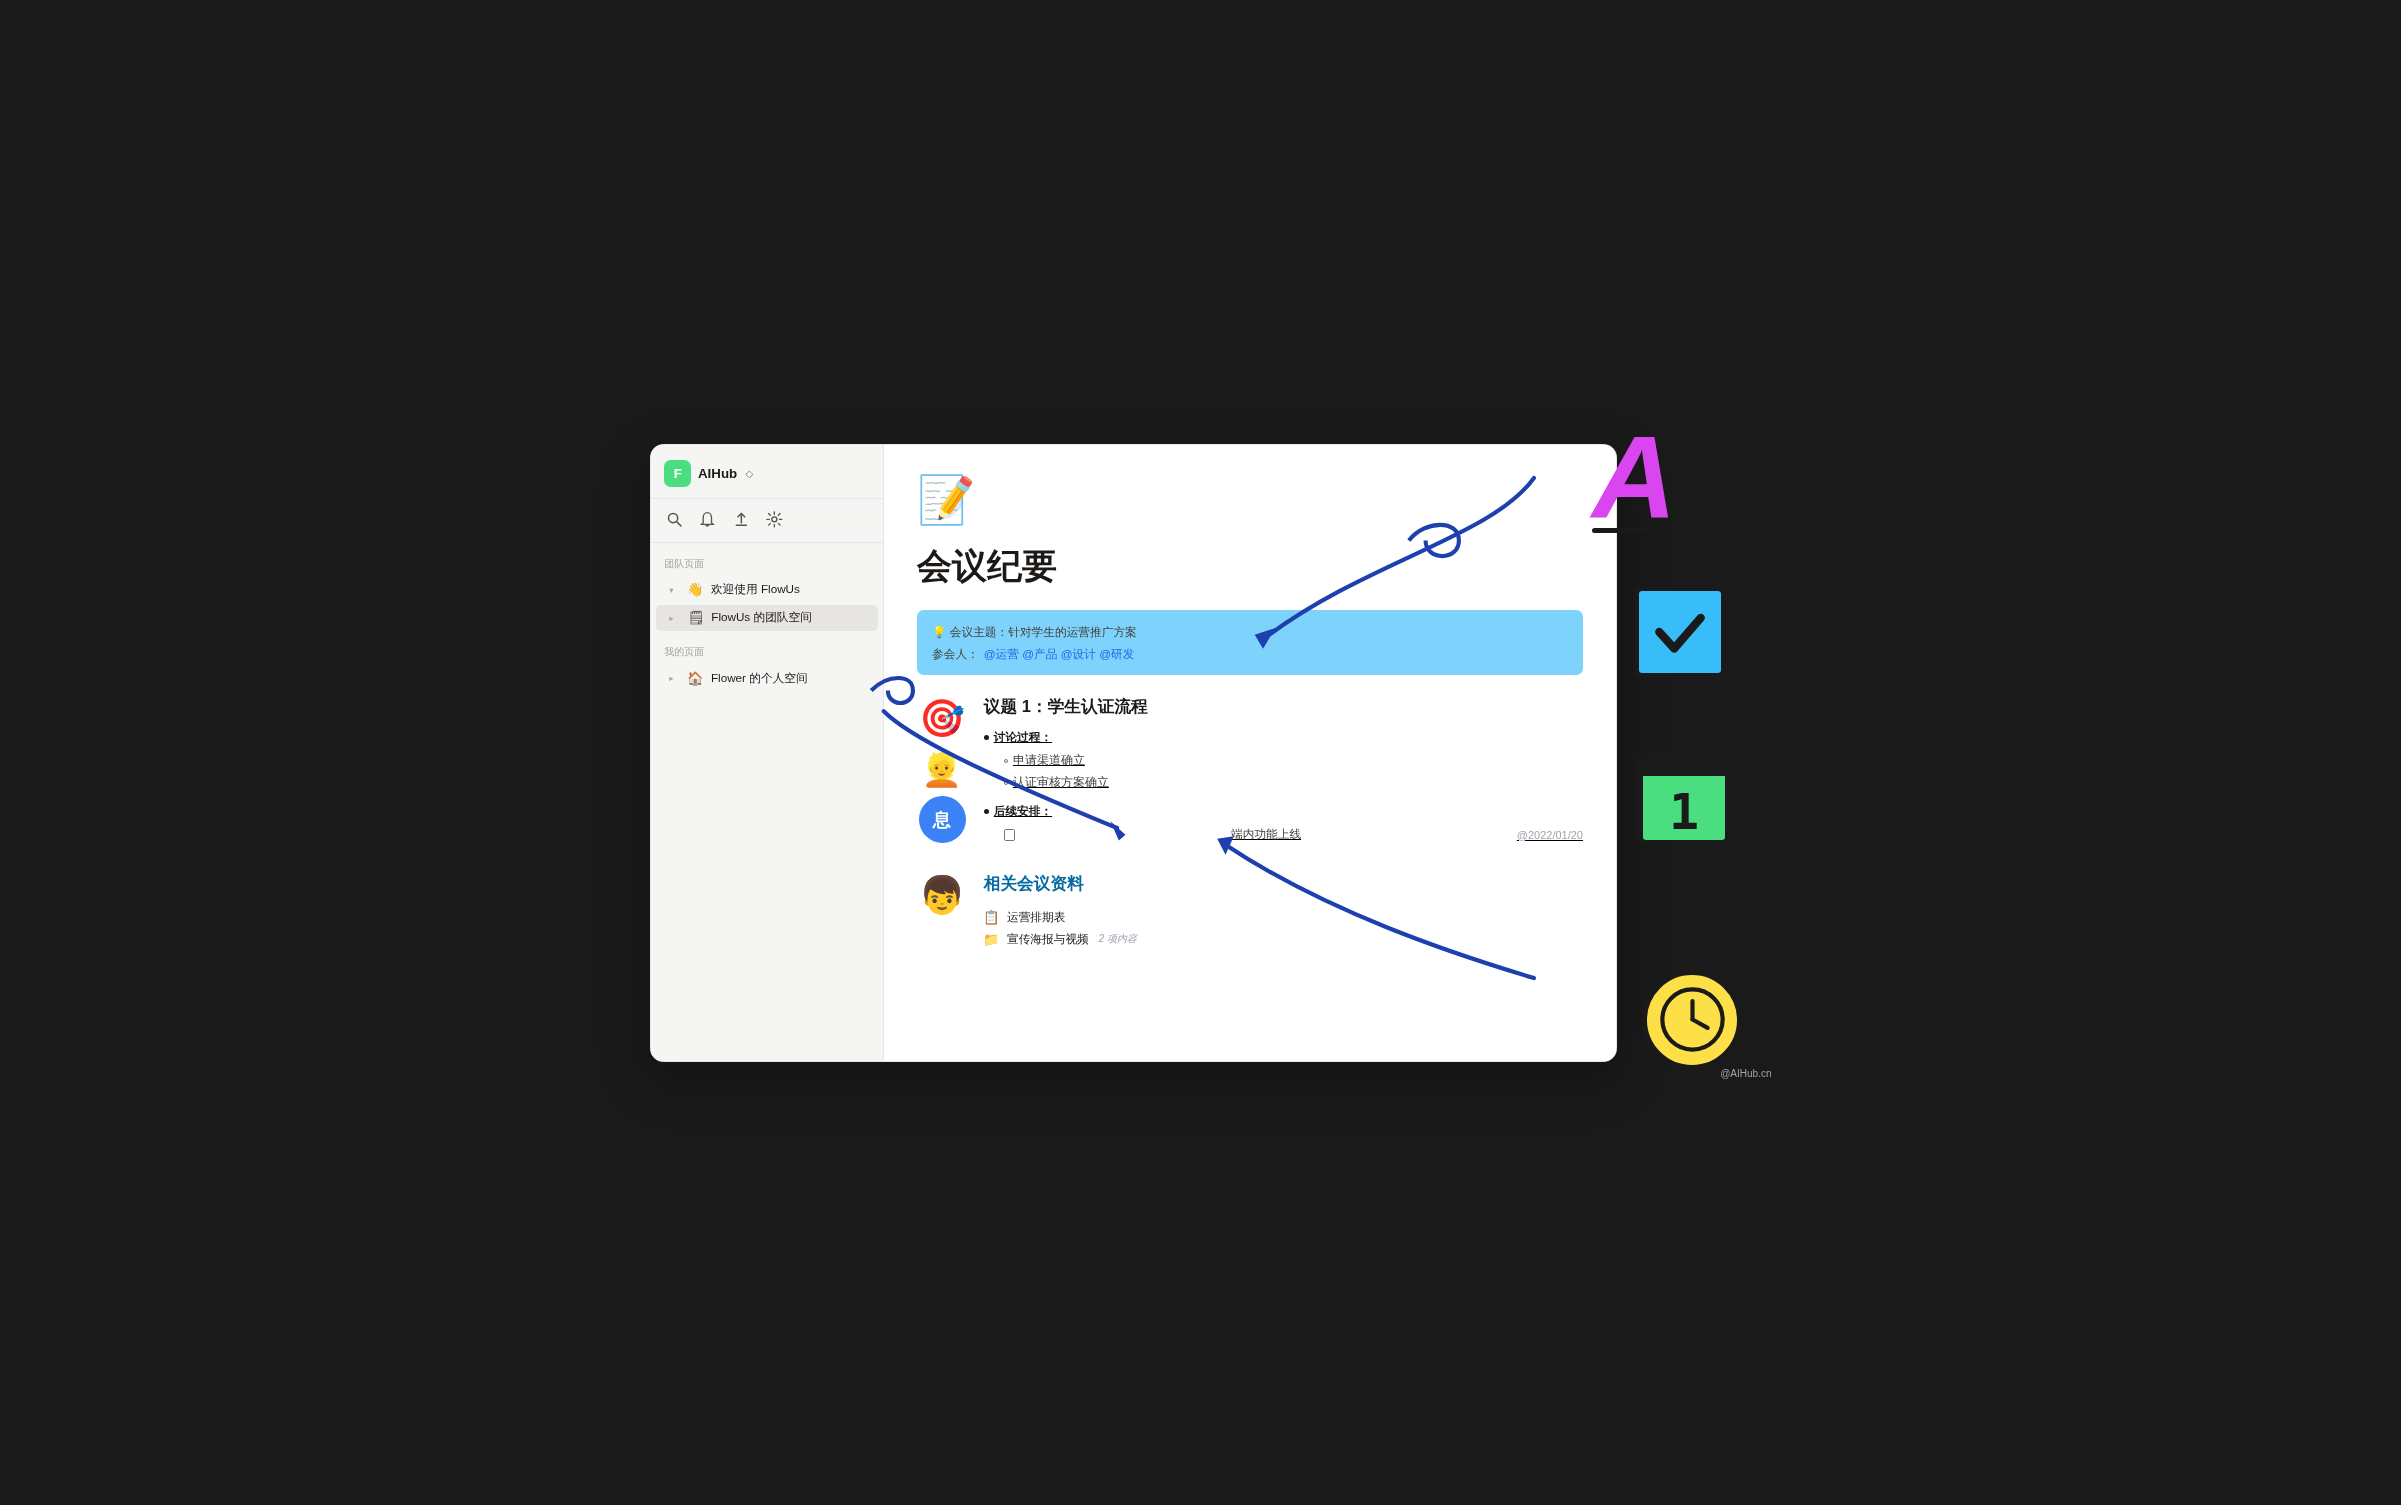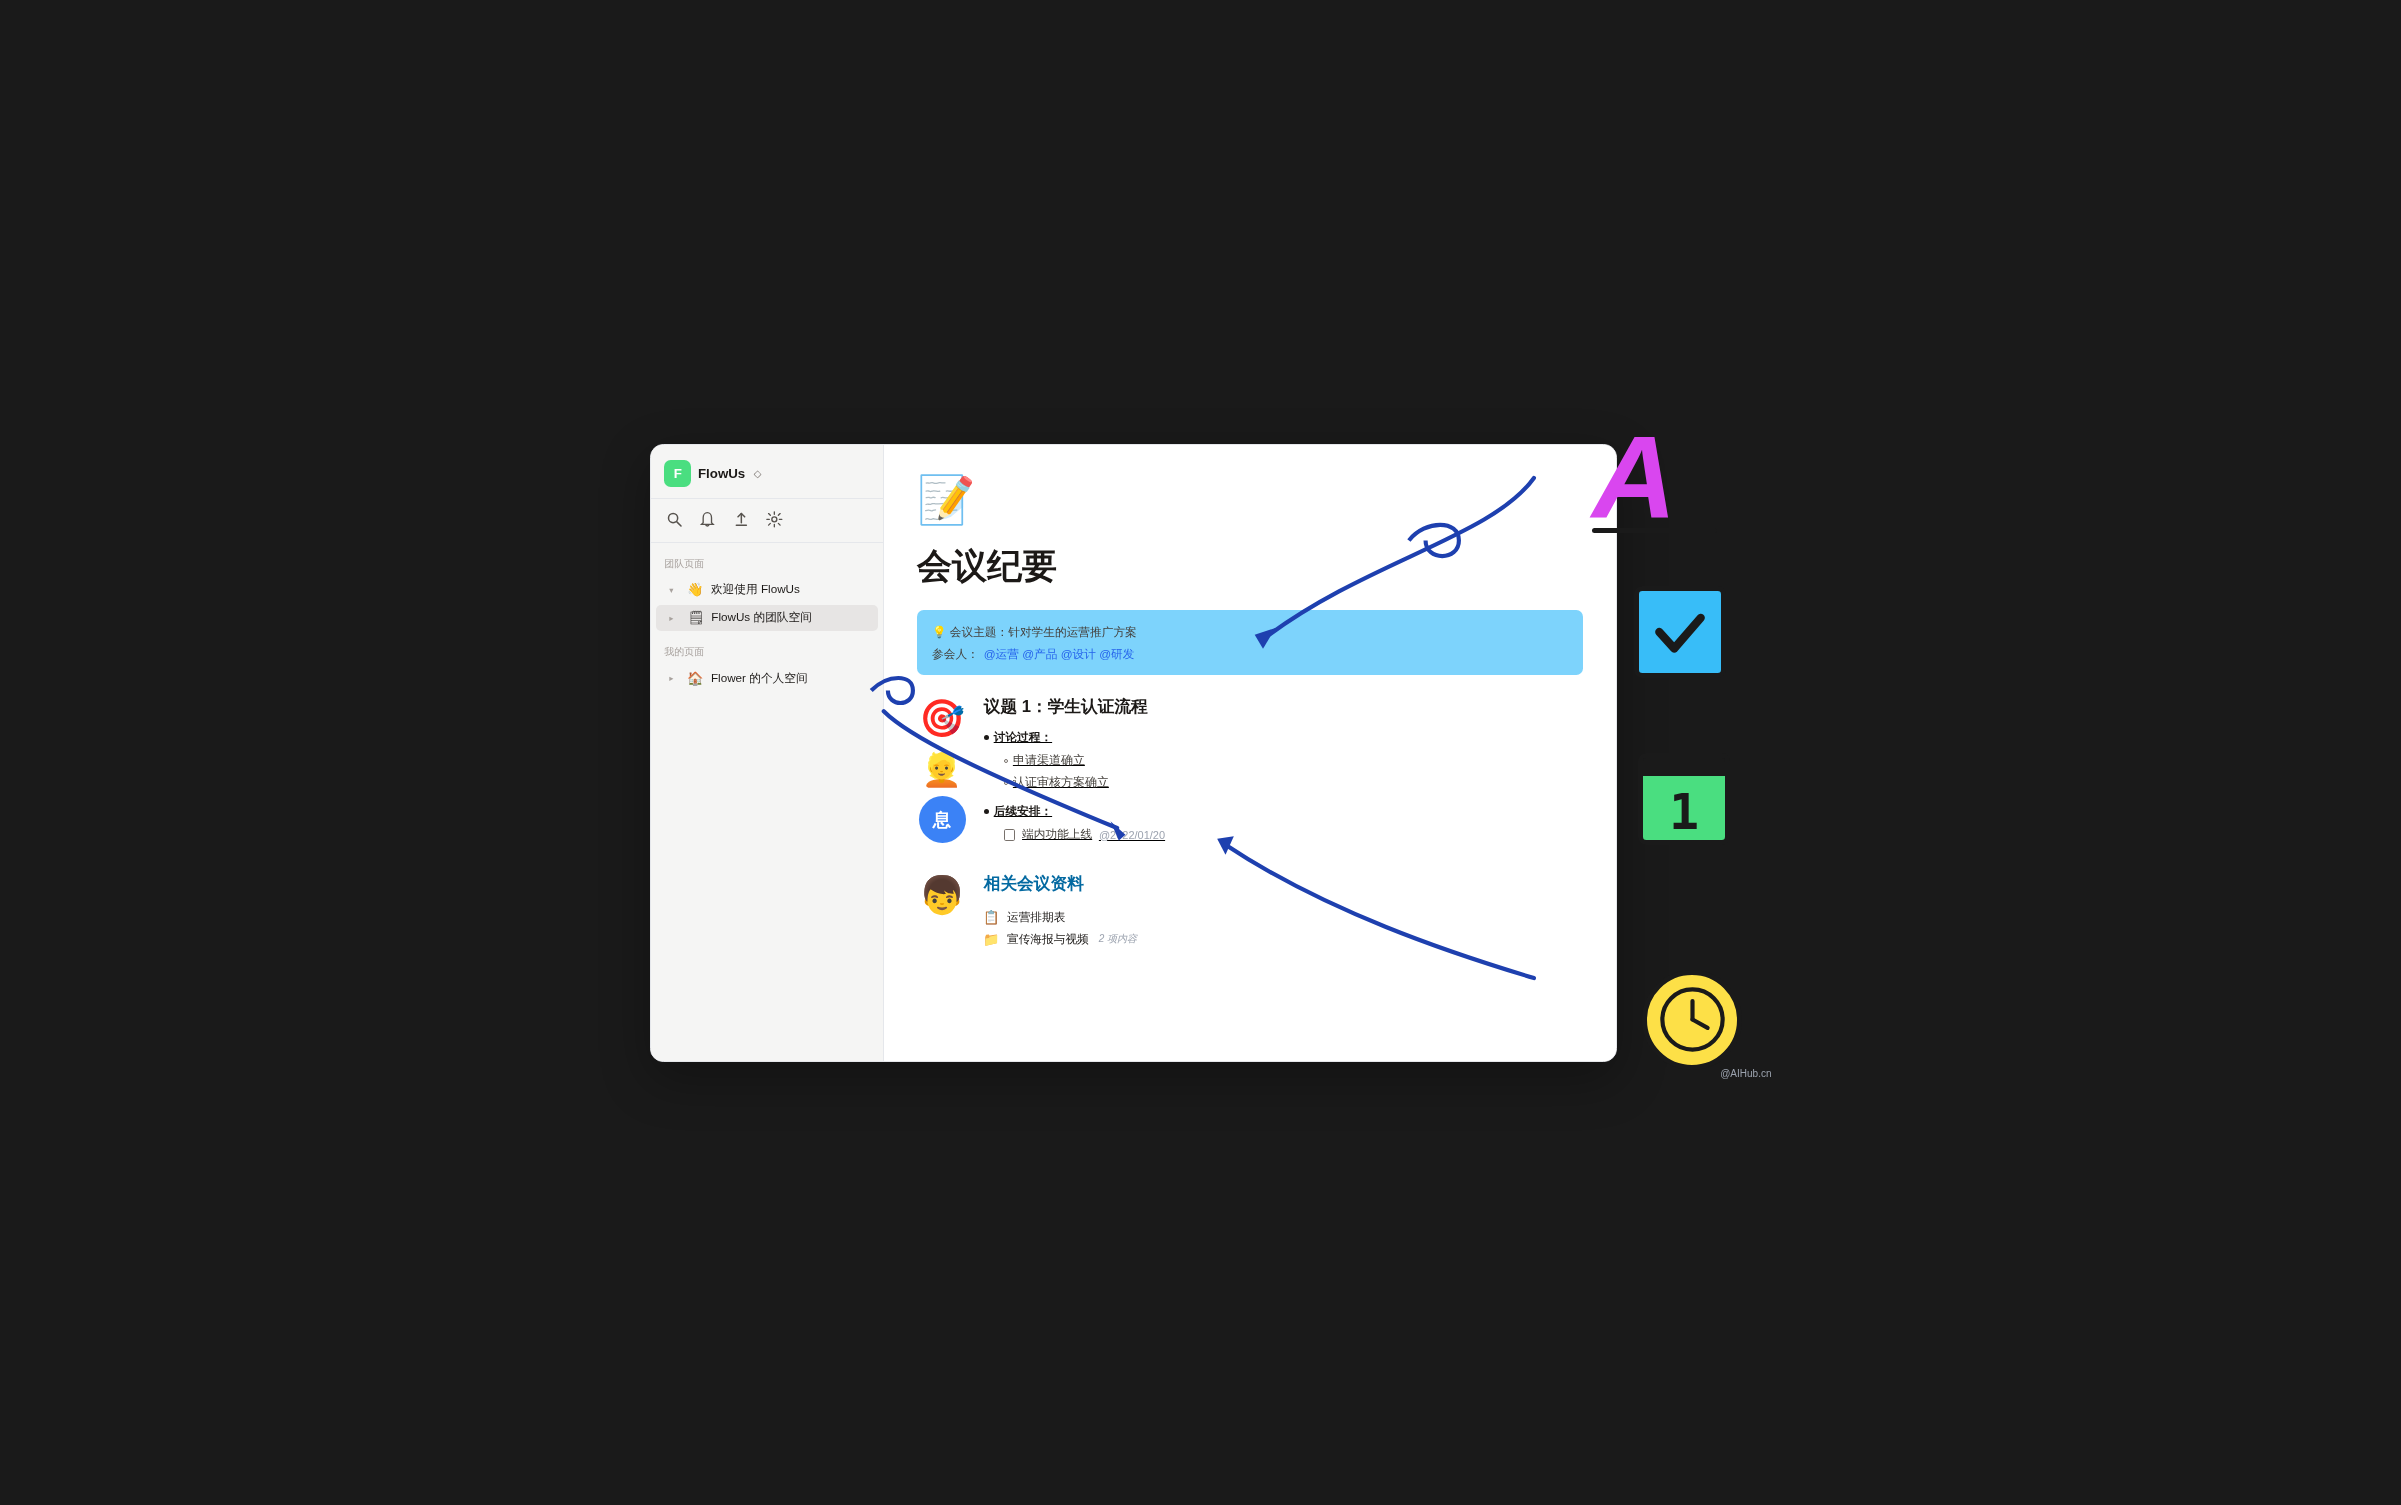--- a/index.html
+++ b/index.html
@@ -373,20 +373,21 @@
       flex-shrink: 0;
     }
 
     .task-item {
       display: flex;
       align-items: center;
       gap: 6.7px;
       font-size: 11.7px;
       color: #44403c;
       padding: 3.3px 0;
+      justify-content: space-between;
     }
 
     .task-checkbox {
       width: 11.7px;
       height: 11.7px;
       border: 1.3px solid #78716c;
       border-radius: 1.7px;
       flex-shrink: 0;
     }
 
@@ -481,21 +482,21 @@
     <path d="M 1100 680 C 1000 650, 850 600, 730 520" stroke="#1e40af" stroke-width="5" fill="none" stroke-linecap="round"></path>
     <polygon points="720,513 740,510 730,532" fill="#1e40af"></polygon>
   </svg>
 
   <div class="app-card">
 
     <div class="sidebar">
 
       <div class="sidebar-header">
         <div class="app-logo">F</div>
-        <span class="app-name">FlowUs</span>
+        <span class="app-name">AIHub</span>
         <span class="chevron-icon">◇</span>
       </div>
 
       <div class="sidebar-toolbar">
         <span class="toolbar-icon">
           <svg width="16.7" height="16.7" viewBox="0 0 20 20" fill="none">
             <circle cx="8.5" cy="8.5" r="5.5" stroke="#57534e" stroke-width="1.8"></circle>
             <line x1="13" y1="13" x2="18" y2="18" stroke="#57534e" stroke-width="1.8" stroke-linecap="round"></line>
           </svg>
         </span>

